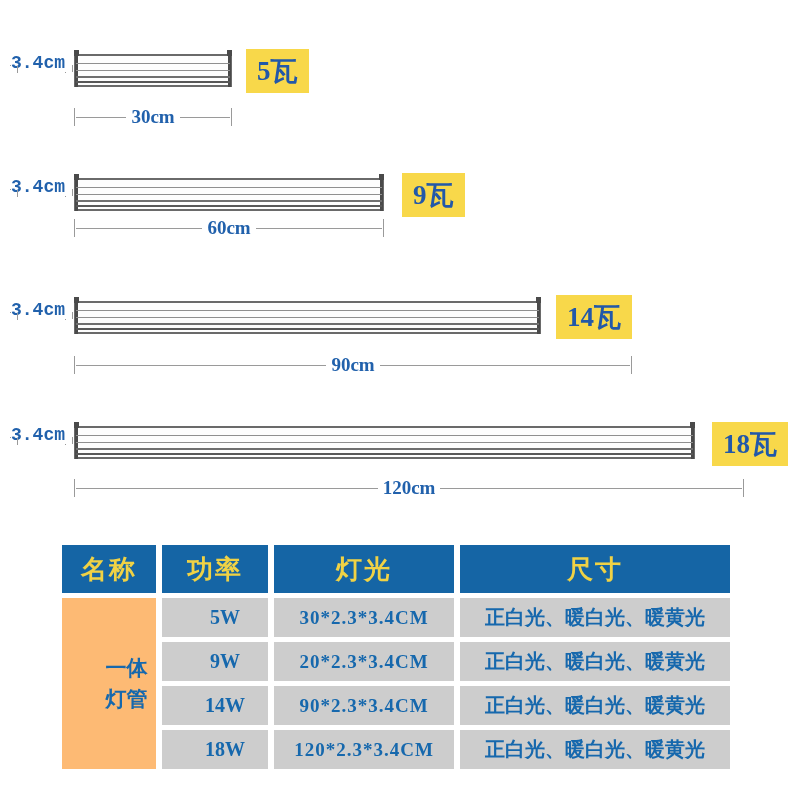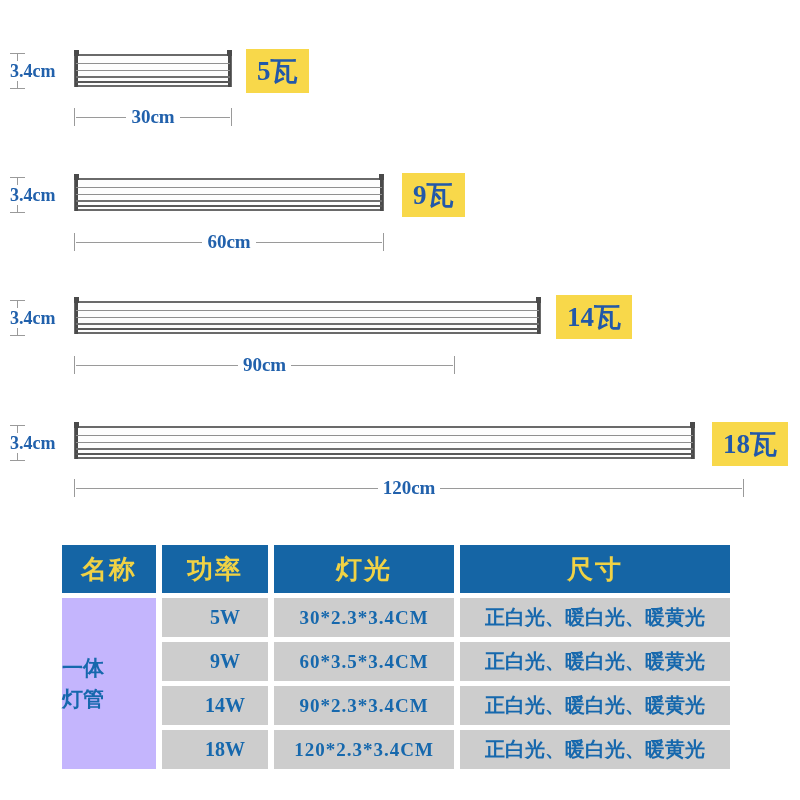--- a/index.html
+++ b/index.html
@@ -3,21 +3,21 @@
 <meta charset="utf-8">
 <style>
   html,body { margin:0; padding:0; background:#ffffff; }
   .stage {
     position:relative; width:800px; height:800px; background:#ffffff; overflow:hidden;
     font-family:"Liberation Serif","DejaVu Serif",serif;
   }
   .diagram { position:absolute; left:0; width:800px; height:0; }
 
   
-  .vdim { position:absolute; left:10px; width:56px; display:flex; flex-direction:column; align-items:flex-start; }
+  .vdim { position:absolute; left:10px; width:56px; display:flex; align-items:flex-end;font-family:Liberation Mono, monospace; }
   .vcap-top { width:15px; height:7px; border-top:1px solid #9a9a9a; position:relative; }
   .vcap-top::after { content:""; position:absolute; left:7px; top:0; width:1px; height:7px; background:#9a9a9a; }
   .vcap-bot { width:15px; height:7px; border-bottom:1px solid #9a9a9a; position:relative; }
   .vcap-bot::after { content:""; position:absolute; left:7px; bottom:0; width:1px; height:7px; background:#9a9a9a; }
   .vlabel { font-weight:bold; font-size:18px; line-height:20px; color:#2161ac; }
 
   
   .tube { position:absolute; left:74px; height:33px; box-sizing:border-box; background:#fdfdfd; border:2px solid #6a6a6a; }
   .endcap { position:absolute; top:-2px; bottom:-2px; width:3px; background:#4a4a4a; }
   .endcap.left { left:-1px; } .endcap.right { right:-1px; }
@@ -42,22 +42,22 @@
   .spec-table { position:absolute; left:62px; top:545px; width:668px;
                 display:grid; grid-template-columns:94px 106px 180px 1fr;
                 grid-template-rows:48px repeat(4,39px); gap:5px 6px; background:#ffffff; }
   .th { background:#1565a5; color:#f0d245; font-weight:bold; font-size:26px;
         display:flex; align-items:center; justify-content:center; letter-spacing:2px; }
   .td { background:#cdcdcd; color:#1668ad; font-weight:bold;
         display:flex; align-items:center; justify-content:center; }
   .td.power { font-size:20px;padding-left:20px; }
   .td.size  { font-size:19px; letter-spacing:1px; }
   .td.light { font-size:20px; }
-  .name-cell { grid-column:1; grid-row:2 / span 4; background:#c4b5fd;
-               display:flex; align-items:center; justify-content:flex-start; }
+  .name-cell { grid-column:1; grid-row:2 / span 4; background:#fdba74;
+               display:flex; align-items:center; justify-content:flex-end; }
   .name-cell span { display:block; width:2.4em; font-weight:bold; font-size:21px;
                     line-height:1.45; color:#1668ad; text-align:left; }
 </style>
 </head>
 <body>
 
 <div class="stage">
 
   <div class="diagram" style="top:54px">
     <div class="vdim" style="top:-1px">
@@ -94,21 +94,21 @@
     <div class="tube" style="top:0;width:310px">
       <div class="tab left"></div>
       <div class="tab right"></div>
       <div class="endcap left"></div>
       <div class="endcap right"></div>
       <div class="tline a"></div>
       <div class="tline b"></div>
       <div class="tline c"></div>
       <div class="tline d"></div>
     </div>
-    <div class="hdim" style="top:54px;width:310px">
+    <div class="hdim" style="top:40px;width:310px">
       <span class="htick"></span>
         <span class="hseg"></span>
       <span class="hlabel">60cm</span>
       <span class="hseg"></span>
         <span class="htick"></span>
     </div>
     <div class="badge" style="left:402px;top:-5px">9瓦</div>
   </div>
 
   <div class="diagram" style="top:301px">
@@ -120,21 +120,21 @@
     <div class="tube" style="top:0;width:467px">
       <div class="tab left"></div>
       <div class="tab right"></div>
       <div class="endcap left"></div>
       <div class="endcap right"></div>
       <div class="tline a"></div>
       <div class="tline b"></div>
       <div class="tline c"></div>
       <div class="tline d"></div>
     </div>
-    <div class="hdim" style="top:54px;width:381px">
+    <div class="hdim" style="top:54px;width:558px">
       <span class="htick"></span>
         <span class="hseg"></span>
       <span class="hlabel">90cm</span>
       <span class="hseg"></span>
         <span class="htick"></span>
     </div>
     <div class="badge" style="left:556px;top:-6px">14瓦</div>
   </div>
 
   <div class="diagram" style="top:426px">
@@ -171,21 +171,21 @@
 
     <div class="name-cell">
       <span>一体灯管</span>
     </div>
 
     <div class="td power">5W</div>
     <div class="td size">30*2.3*3.4CM</div>
     <div class="td light">正白光、暖白光、暖黄光</div>
 
     <div class="td power">9W</div>
-    <div class="td size">60*3.5*3.4CM</div>
+    <div class="td size">20*2.3*3.4CM</div>
     <div class="td light">正白光、暖白光、暖黄光</div>
 
     <div class="td power">14W</div>
     <div class="td size">90*2.3*3.4CM</div>
     <div class="td light">正白光、暖白光、暖黄光</div>
 
     <div class="td power">18W</div>
     <div class="td size">120*2.3*3.4CM</div>
     <div class="td light">正白光、暖白光、暖黄光</div>
   </div>

